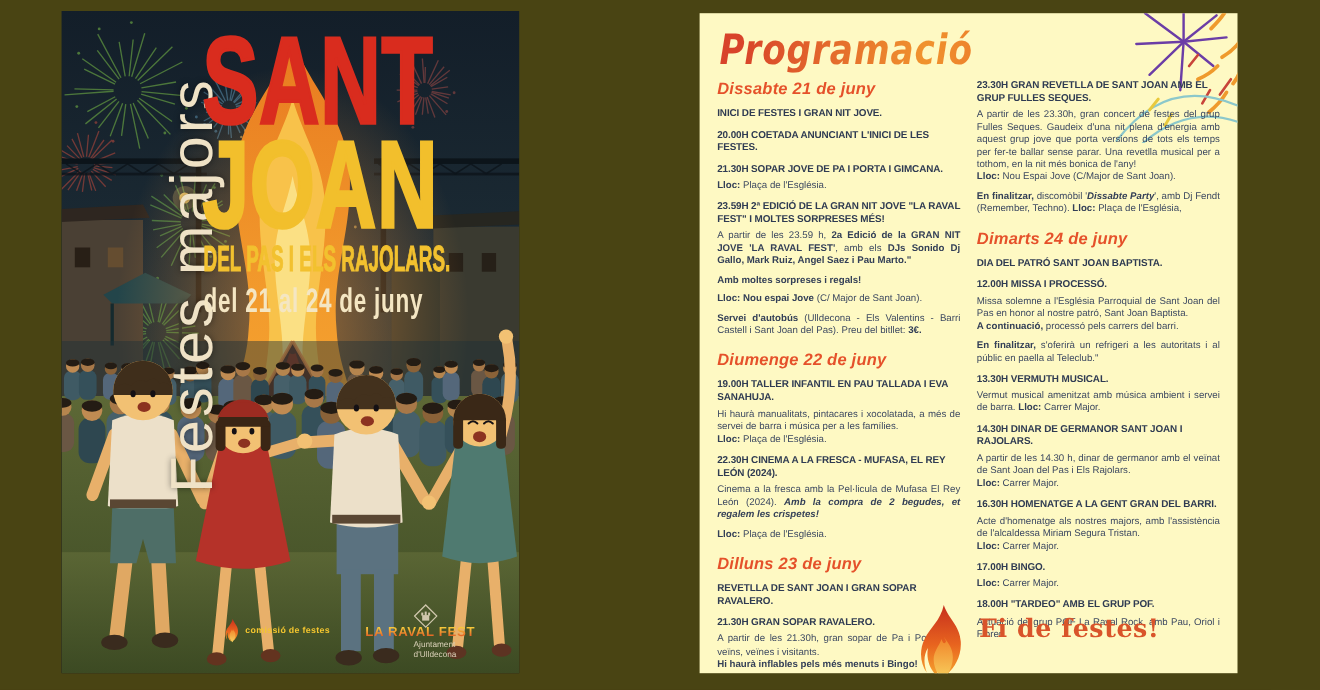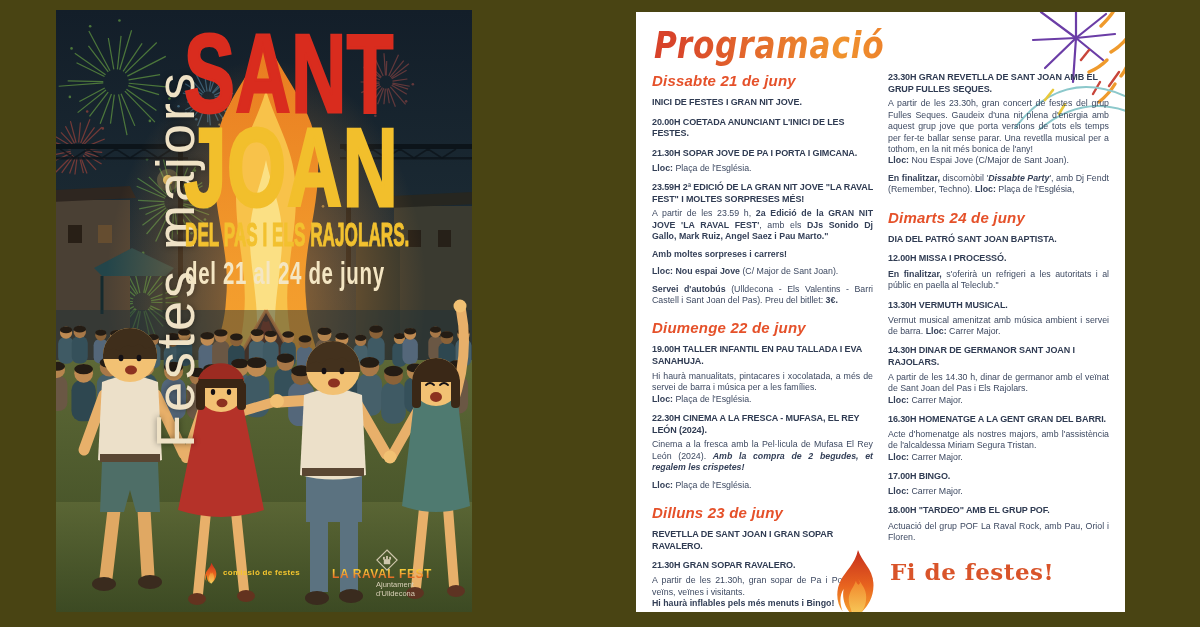--- a/index.html
+++ b/index.html
@@ -48,21 +48,21 @@
   @supports (-webkit-background-clip:text){
     .lr2{background:linear-gradient(180deg,#f6c93a 20%,#e2471f 95%);
          -webkit-background-clip:text;background-clip:text;color:transparent;}
   }
   .logo-council{position:absolute;left:320px;top:538px;width:66px;text-align:left;}
   .logo-council .lc-text{font-size:7.5px;color:#d8cfb6;line-height:1.25;margin-top:2px;}
 
   
   .page{
     position:absolute;left:636px;top:12px;width:489px;height:600px;
-    background:#ffffff;overflow:hidden;box-sizing:border-box;
+    background:#fef9c3;overflow:hidden;box-sizing:border-box;
     padding:10px 16px 0 16px;
   }
   .corner-fw{position:absolute;top:-2px;right:-6px;width:150px;height:120px;}
   .prog-title{
     margin:4px 0 4px 2px;font-family:"DejaVu Sans",sans-serif;
     font-style:italic;font-weight:700;font-size:38px;line-height:1.05;
     transform:scaleX(.82);transform-origin:0 0;
     color:#e2632b;letter-spacing:1px;
   }
   @supports (-webkit-background-clip:text){
@@ -675,41 +675,42 @@
 
     <div class="cols">
       <div class="col">
           <h2 class="day">Dissabte 21 de juny</h2>
           <h3 class="event">INICI DE FESTES I GRAN NIT JOVE.</h3>
           <h3 class="event">20.00H COETADA ANUNCIANT L'INICI DE LES FESTES.</h3>
           <h3 class="event">21.30H SOPAR JOVE DE PA I PORTA I GIMCANA.</h3>
           <p class="body tight"><span class="b">Lloc:</span><span> Plaça de l'Església.</span></p>
           <h3 class="event">23.59H  2ª EDICIÓ DE LA GRAN NIT JOVE "LA RAVAL FEST" I MOLTES SORPRESES MÉS!</h3>
           <p class="body tight"><span>A partir de les 23.59 h, </span><span class="b">2a Edició de la GRAN NIT JOVE 'LA RAVAL FEST'</span><span>, amb els </span><span class="b">DJs Sonido Dj Gallo, Mark Ruiz, Angel Saez i Pau Marto."</span></p>
-          <p class="body"><span class="b">Amb moltes sorpreses i carrers!</span></p>
+          <p class="body"><span class="b">Amb moltes sorpreses i regals!</span></p>
           <p class="body"><span class="b">Lloc: Nou espai Jove</span><span> (C/ Major de Sant Joan).</span></p>
           <p class="body"><span class="b">Servei d'autobús</span><span> (Ulldecona - Els Valentins - Barri Castell i Sant Joan del Pas). Preu del bitllet: </span><span class="b">3€.</span></p>
           <h2 class="day">Diumenge 22 de juny</h2>
           <h3 class="event">19.00H TALLER INFANTIL EN PAU TALLADA I EVA SANAHUJA.</h3>
           <p class="body tight"><span>Hi haurà manualitats, pintacares i xocolatada, a més de servei de barra i música per a les famílies.</span><br><span class="b">Lloc:</span><span> Plaça de l'Església.</span></p>
           <h3 class="event">22.30H CINEMA A LA FRESCA - MUFASA, EL REY LEÓN (2024).</h3>
           <p class="body tight"><span>Cinema a la fresca amb la Pel·licula de Mufasa El Rey León (2024). </span><span class="b i">Amb la compra de 2 begudes, et regalem les crispetes!</span></p>
           <p class="body"><span class="b">Lloc:</span><span> Plaça de l'Església.</span></p>
           <h2 class="day">Dilluns 23 de juny</h2>
           <h3 class="event">REVETLLA DE SANT JOAN I GRAN SOPAR RAVALERO.</h3>
           <h3 class="event">21.30H GRAN SOPAR RAVALERO.</h3>
           <p class="body tight"><span>A partir de les 21.30h, gran sopar de Pa i Porta dels veïns, veïnes i visitants.</span><br><span class="b">Hi haurà inflables pels més menuts i Bingo!</span></p>
         </div>
       <div class="col">
           <h3 class="event">23.30H GRAN REVETLLA DE SANT JOAN AMB EL GRUP FULLES SEQUES.</h3>
           <p class="body tight"><span>A partir de les 23.30h, gran concert de festes del grup Fulles Seques. Gaudeix d'una nit plena d'energia amb aquest grup jove que porta versions de tots els temps per fer-te ballar sense parar. Una revetlla musical per a tothom, en la nit més bonica de l'any!</span><br><span class="b">Lloc:</span><span> Nou Espai Jove (C/Major de Sant Joan).</span></p>
           <p class="body"><span class="b">En finalitzar,</span><span> discomòbil '</span><span class="b i">Dissabte Party</span><span>', amb Dj Fendt (Remember, Techno). </span><span class="b">Lloc:</span><span> Plaça de l'Església,</span></p>
           <h2 class="day">Dimarts 24 de juny</h2>
           <h3 class="event">DIA DEL PATRÓ SANT JOAN BAPTISTA.</h3>
           <h3 class="event tight">12.00H MISSA I PROCESSÓ.</h3>
+          <p class="body tight"><span>Missa solemne a l'Església Parroquial de Sant Joan del Pas en honor al nostre patró, Sant Joan Baptista.</span><br><span class="b">A continuació,</span><span> processó pels carrers del barri.</span></p>
           <p class="body"><span class="b">En finalitzar,</span><span> s'oferirà un refrigeri a les autoritats i al públic en paella al Teleclub."</span></p>
           <h3 class="event">13.30H VERMUTH MUSICAL.</h3>
           <p class="body tight"><span>Vermut musical amenitzat amb música ambient i servei de barra. </span><span class="b">Lloc:</span><span> Carrer Major.</span></p>
           <h3 class="event">14.30H DINAR DE GERMANOR SANT JOAN I RAJOLARS.</h3>
           <p class="body tight"><span>A partir de les 14.30 h, dinar de germanor amb el veïnat de Sant Joan del Pas i Els Rajolars.</span><br><span class="b">Lloc:</span><span> Carrer Major.</span></p>
           <h3 class="event">16.30H HOMENATGE A LA GENT GRAN DEL BARRI.</h3>
           <p class="body tight"><span>Acte d'homenatge als nostres majors, amb l'assistència de l'alcaldessa Miriam Segura Tristan.</span><br><span class="b">Lloc:</span><span> Carrer Major.</span></p>
           <h3 class="event">17.00H BINGO.</h3>
           <p class="body tight"><span class="b">Lloc:</span><span> Carrer Major.</span></p>
           <h3 class="event">18.00H "TARDEO" AMB  EL GRUP POF.</h3>

